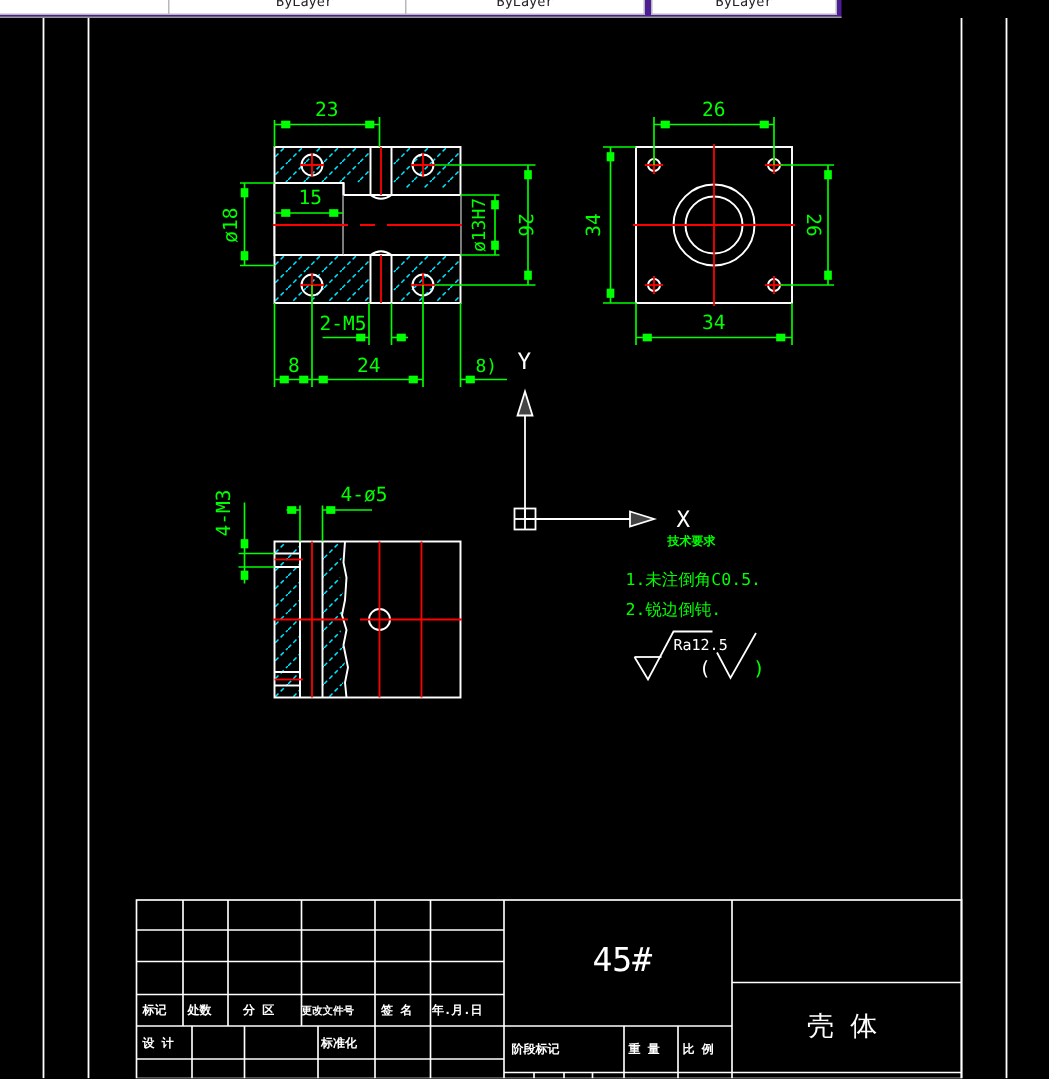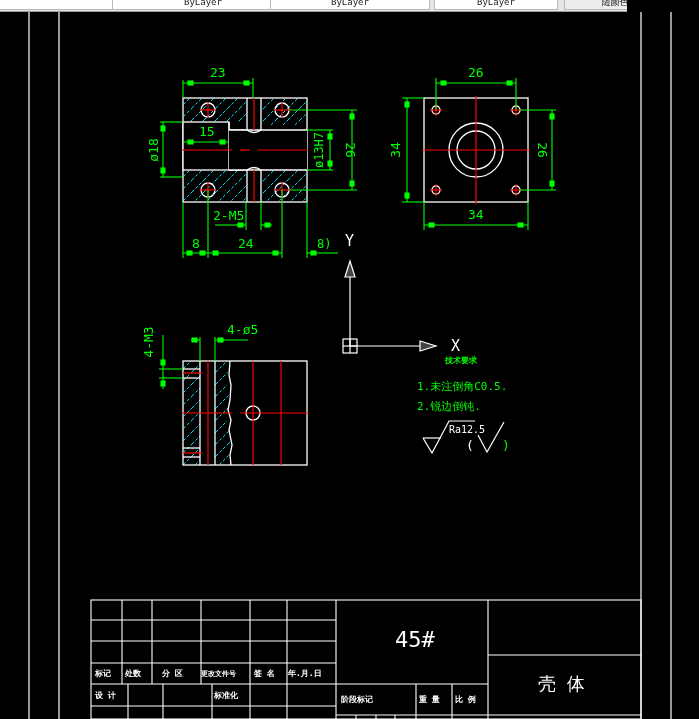--- a/index.html
+++ b/index.html
@@ -1,17 +1,17 @@
 <!DOCTYPE html>
 <html><head>
 <meta charset="utf-8">
 <style>
   html, body { margin:0; padding:0; background:#000; }
   body { width:699px; height:719px; position:relative; overflow:hidden; font-family:"DejaVu Sans Mono", monospace; }
-  #toolbar { position:absolute; left:0; top:0; width:627px; height:11px; background:#e5e5e5; border-bottom:1px solid #9a9a9a; overflow:hidden; }
+  #toolbar { position:absolute; left:0; top:0; width:561px; height:11px; background:#4c1d95; border-bottom:1px solid #9a9a9a; overflow:hidden; }
   .tb-field { position:absolute; top:-6px; height:14px; background:#fff; border:1px solid #b8b8b8; font-size:9px; color:#222; line-height:14px; text-align:center; overflow:hidden; }
   #canvas { position:absolute; left:0; top:12px; width:699px; height:557px; background:#000;text-decoration:underline; }
   svg text { font-family:"DejaVu Sans Mono", monospace; }
 </style>
 </head>
 <body>
 
 <div id="toolbar">
   <div class="tb-field" style="left:-2px;width:216px;"></div>
   <div class="tb-field" style="left:112px;width:180px;"><span>ByLayer</span></div>

